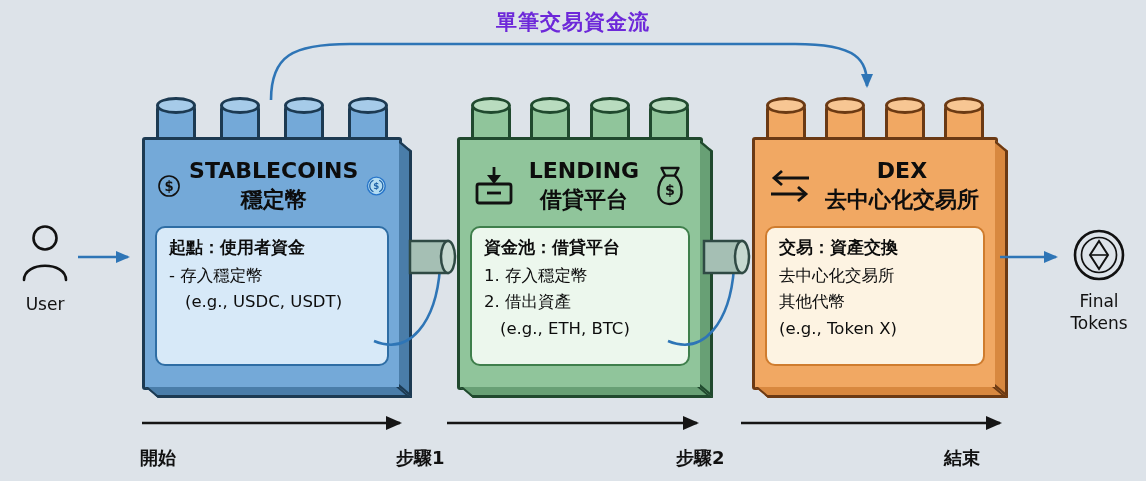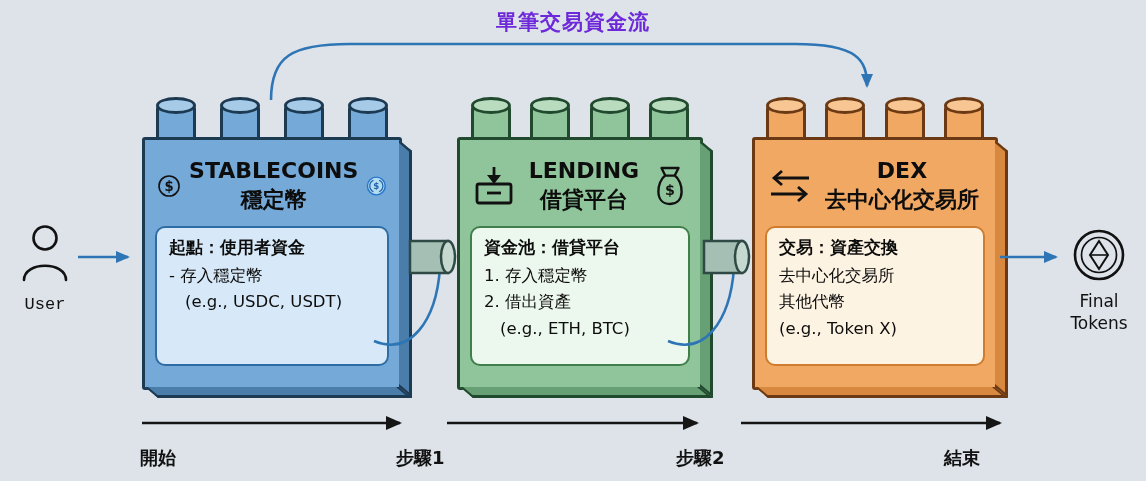--- a/index.html
+++ b/index.html
@@ -26,21 +26,21 @@
 
   .bheader { display:flex; align-items:center; justify-content:center; gap:8px; height:80px; padding:0 2px; }
   .btitle { flex:1; text-align:center; font-weight:bold; font-size:22px; line-height:1.3; color:#0d0d0d; }
 
   .cbox { background:var(--boxbg); border:2.5px solid var(--boxborder); border-radius:10px; padding:8px 12px; min-height:140px; color:#0d0d0d; }
   .ctitle { font-weight:bold; font-size:17px; margin-bottom:4px; }
   .cline { font-size:16.5px; line-height:1.6; }
   .cline.indent { padding-left:16px; }
 
   
-  .user-group { position:absolute; left:16px; top:224px; width:58px; text-align:center; z-index:2;font-family:Liberation Mono, monospace; }
+  .user-group { position:absolute; left:16px; top:224px; width:58px; text-align:center; z-index:2; }
   .user-group .label { margin-top:4px; font-size:17px; }
   .final-group { position:absolute; left:1066px; top:228px; width:66px; text-align:center; z-index:2; }
   .final-group .label { font-size:17px; line-height:1.3; margin-top:4px; }
 
   
   .tlabel { position:absolute; top:446px; font-size:18px; font-weight:bold; color:#111; }
   .tlabel.t1 { left:140px; } .tlabel.t2 { left:396px; } .tlabel.t3 { left:676px; } .tlabel.t4 { left:944px;text-align:center; }
 
   .overlay { position:absolute; left:0; top:0; z-index:5; pointer-events:none; }
 </style>

